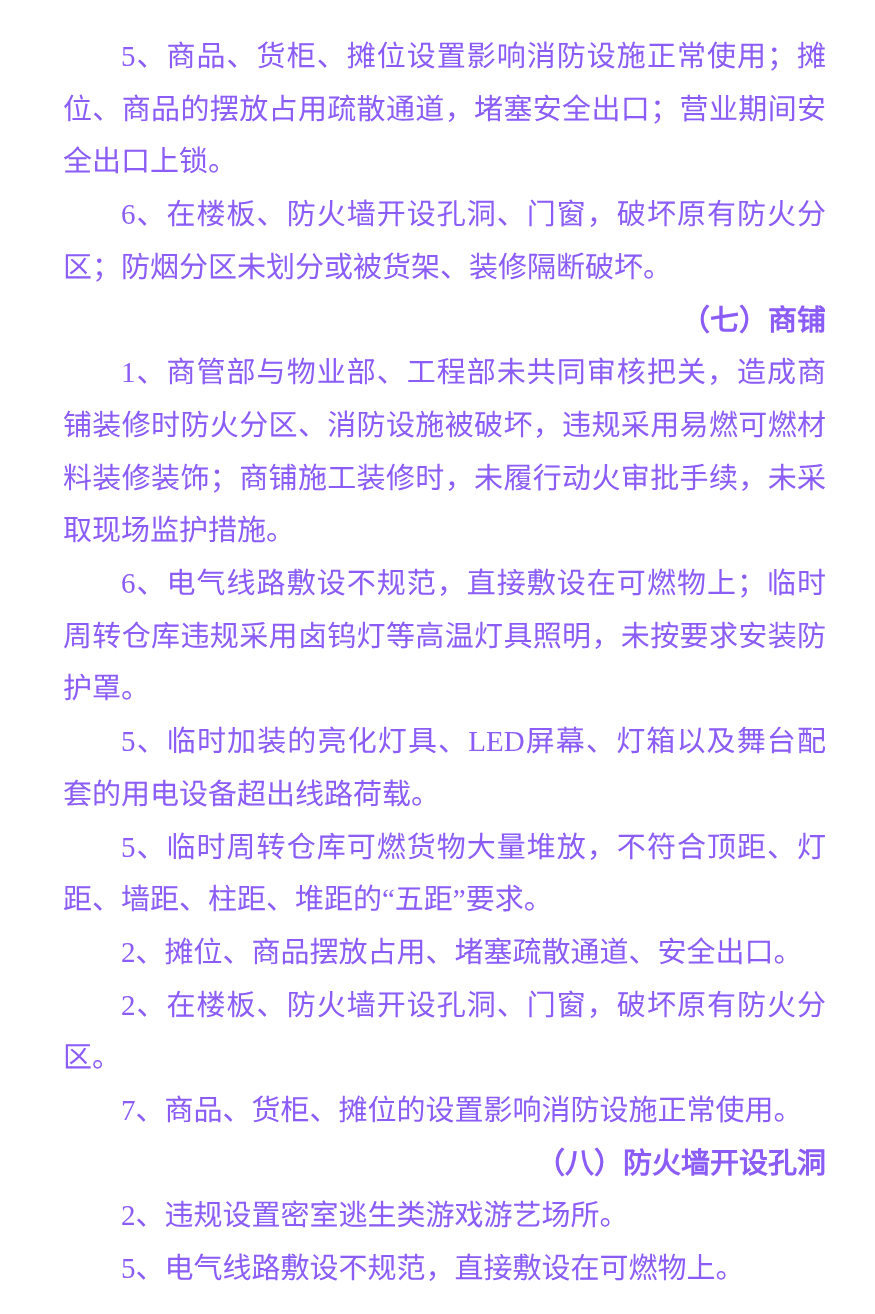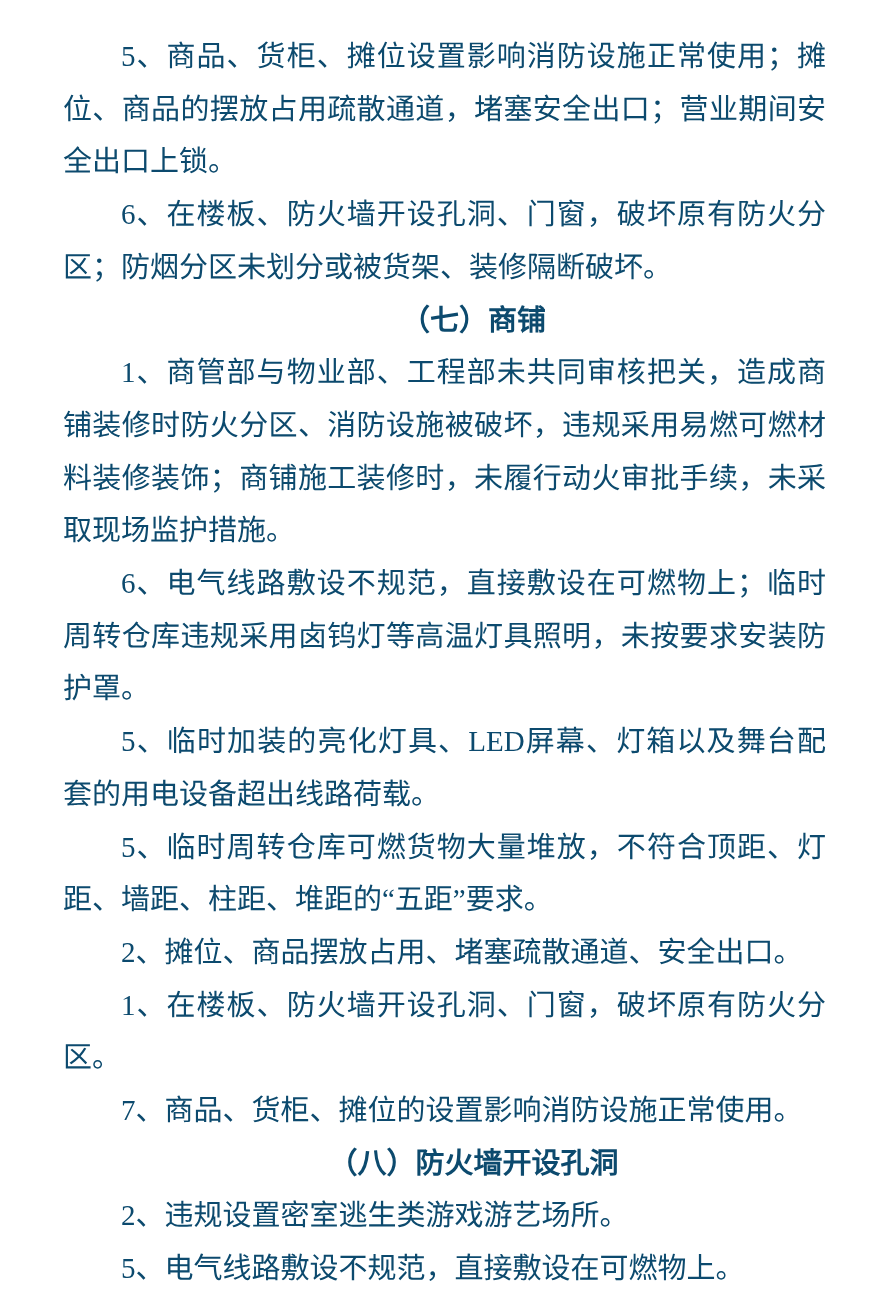--- a/index.html
+++ b/index.html
@@ -6,21 +6,21 @@
     margin: 0;
     padding: 0;
     background: #ffffff;
   }
   .page {
     position: relative;
     box-sizing: border-box;
     width: 875px;
     height: 1314px;
     background: #ffffff;
-    color: #0c4a6e;
+    color: #8b5cf6;
     padding: 30px 49px 4px 63px;
     overflow: hidden;
     
     font-family: "Liberation Serif", sans-serif;
   }
   .para {
     margin: 0;
     font-size: 29px;
     line-height: 52.7px;
     text-align: justify;
@@ -28,35 +28,35 @@
     text-indent: 2em;
     font-weight: 400;
     word-break: break-all;
   }
   .heading {
     margin: 0;
     font-size: 29px;
     line-height: 52.7px;
     text-indent: 2em;
     font-weight: 700;
-    text-align: center;
+    text-align: right;
   }
 </style>
 </head>
 <body>
 
 <main class="page">
   <div id="doc-body">
       <p class="para">5、商品、货柜、摊位设置影响消防设施正常使用；摊位、商品的摆放占用疏散通道，堵塞安全出口；营业期间安全出口上锁。</p>
       <p class="para">6、在楼板、防火墙开设孔洞、门窗，破坏原有防火分区；防烟分区未划分或被货架、装修隔断破坏。</p>
       <p class="heading">（七）商铺</p>
       <p class="para">1、商管部与物业部、工程部未共同审核把关，造成商铺装修时防火分区、消防设施被破坏，违规采用易燃可燃材料装修装饰；商铺施工装修时，未履行动火审批手续，未采取现场监护措施。</p>
       <p class="para">6、电气线路敷设不规范，直接敷设在可燃物上；临时周转仓库违规采用卤钨灯等高温灯具照明，未按要求安装防护罩。</p>
       <p class="para">5、临时加装的亮化灯具、LED屏幕、灯箱以及舞台配套的用电设备超出线路荷载。</p>
       <p class="para">5、临时周转仓库可燃货物大量堆放，不符合顶距、灯距、墙距、柱距、堆距的“五距”要求。</p>
       <p class="para">2、摊位、商品摆放占用、堵塞疏散通道、安全出口。</p>
-      <p class="para">1、在楼板、防火墙开设孔洞、门窗，破坏原有防火分区。</p>
+      <p class="para">2、在楼板、防火墙开设孔洞、门窗，破坏原有防火分区。</p>
       <p class="para">7、商品、货柜、摊位的设置影响消防设施正常使用。</p>
       <p class="heading">（八）防火墙开设孔洞</p>
       <p class="para">2、违规设置密室逃生类游戏游艺场所。</p>
       <p class="para">5、电气线路敷设不规范，直接敷设在可燃物上。</p>
     </div>
 </main>
 
 </body></html>

